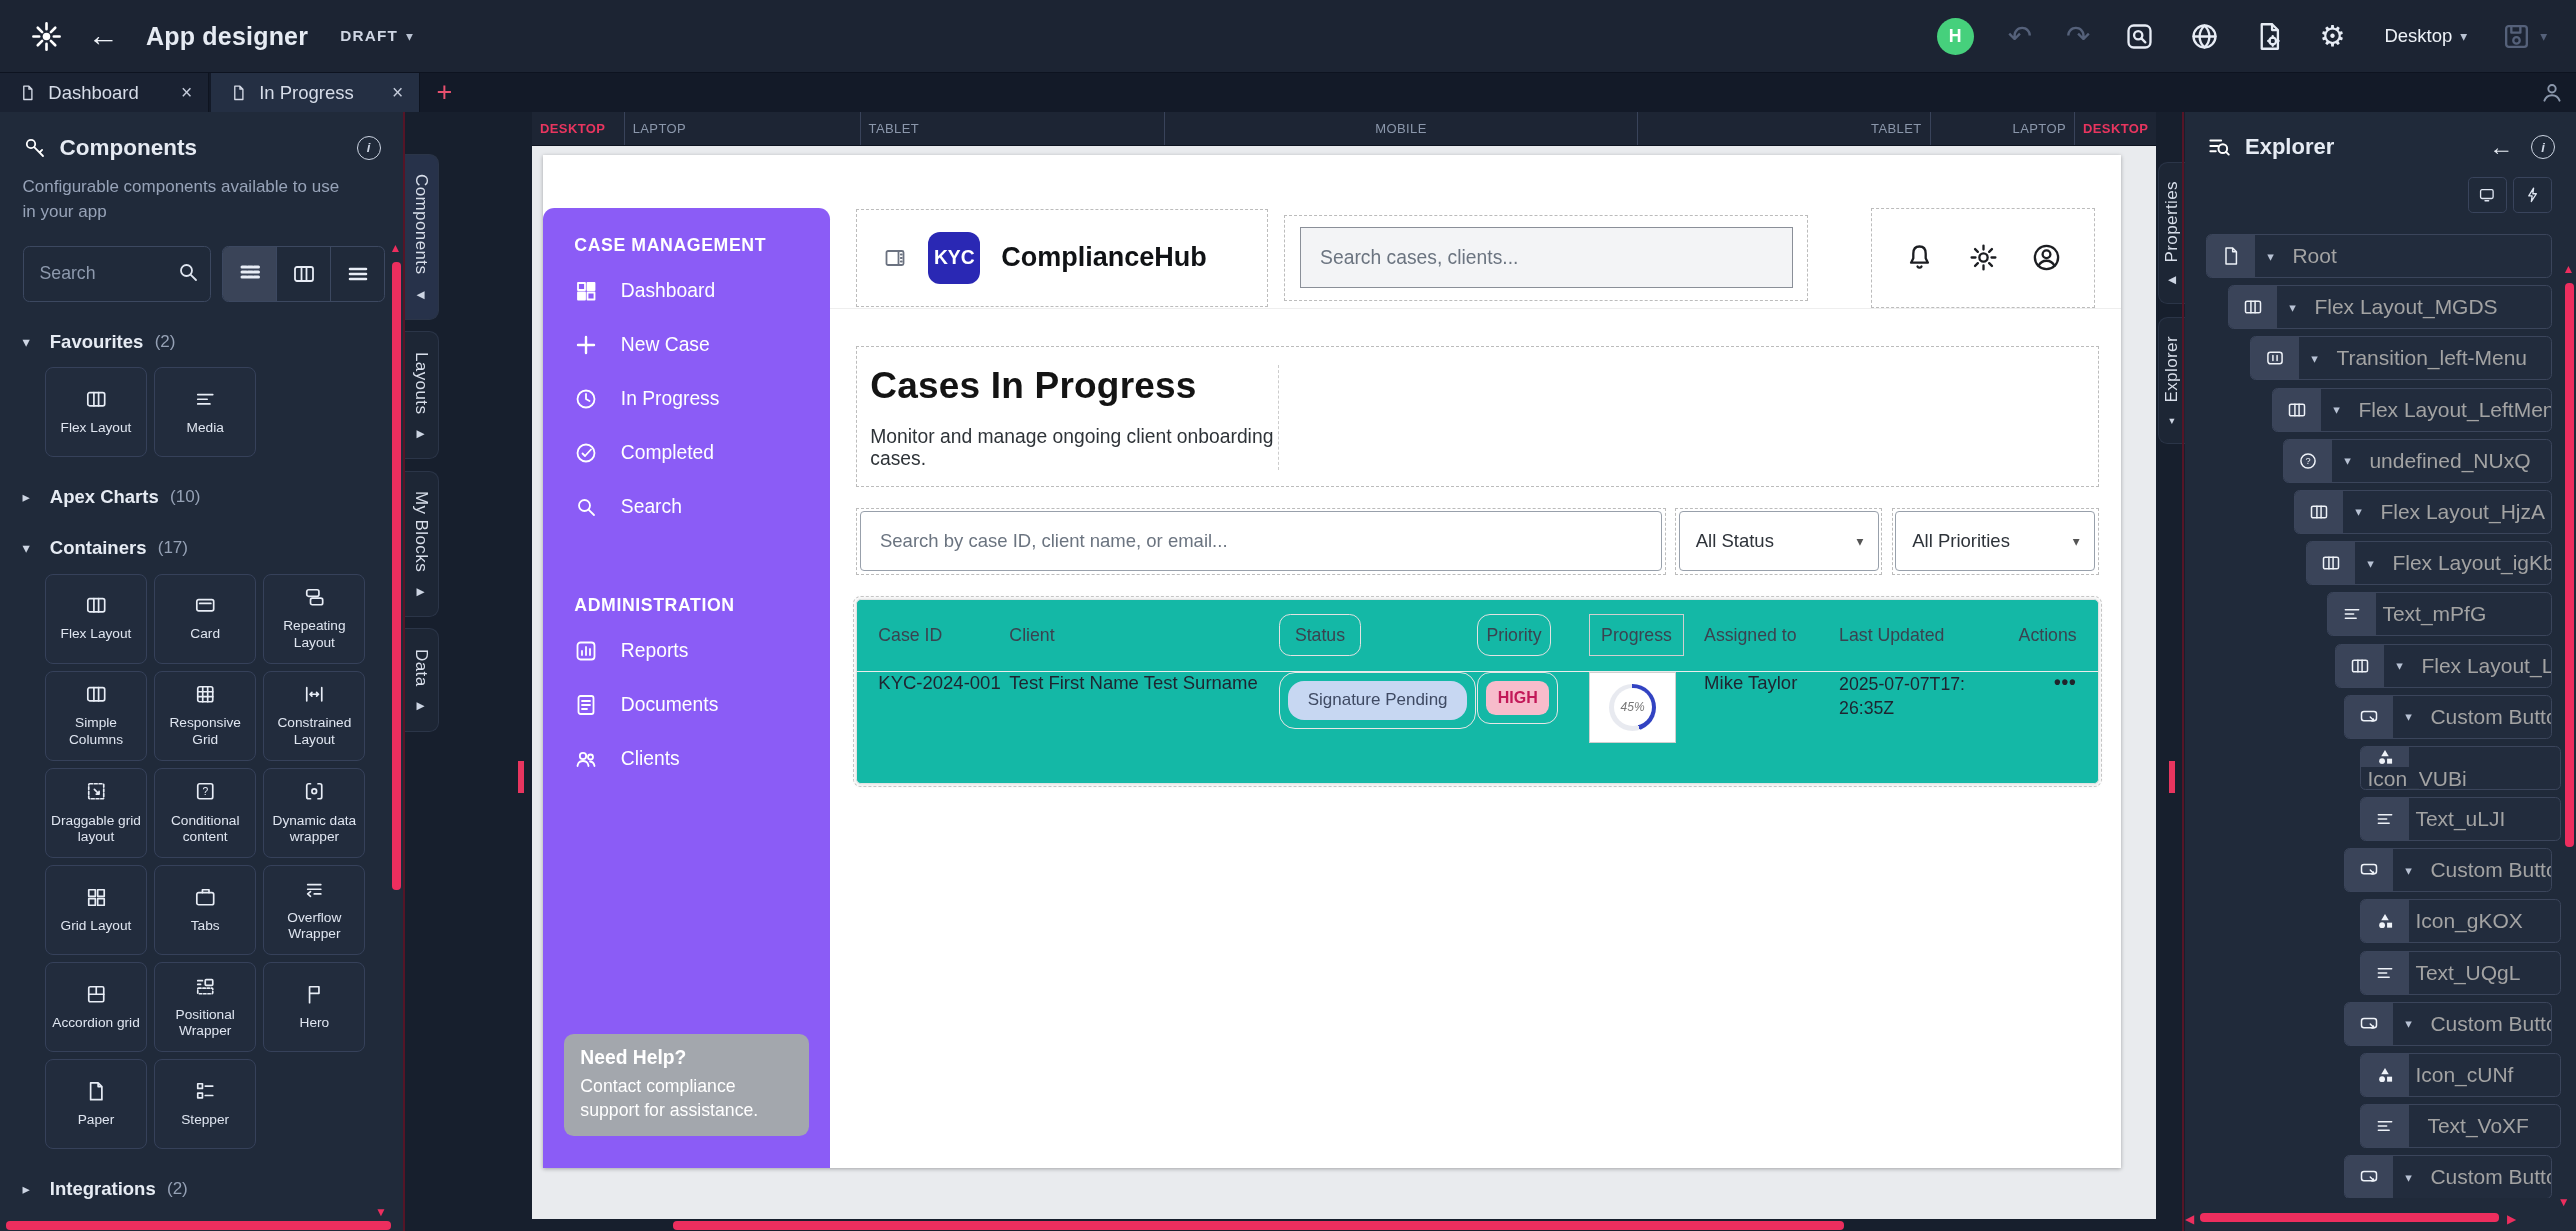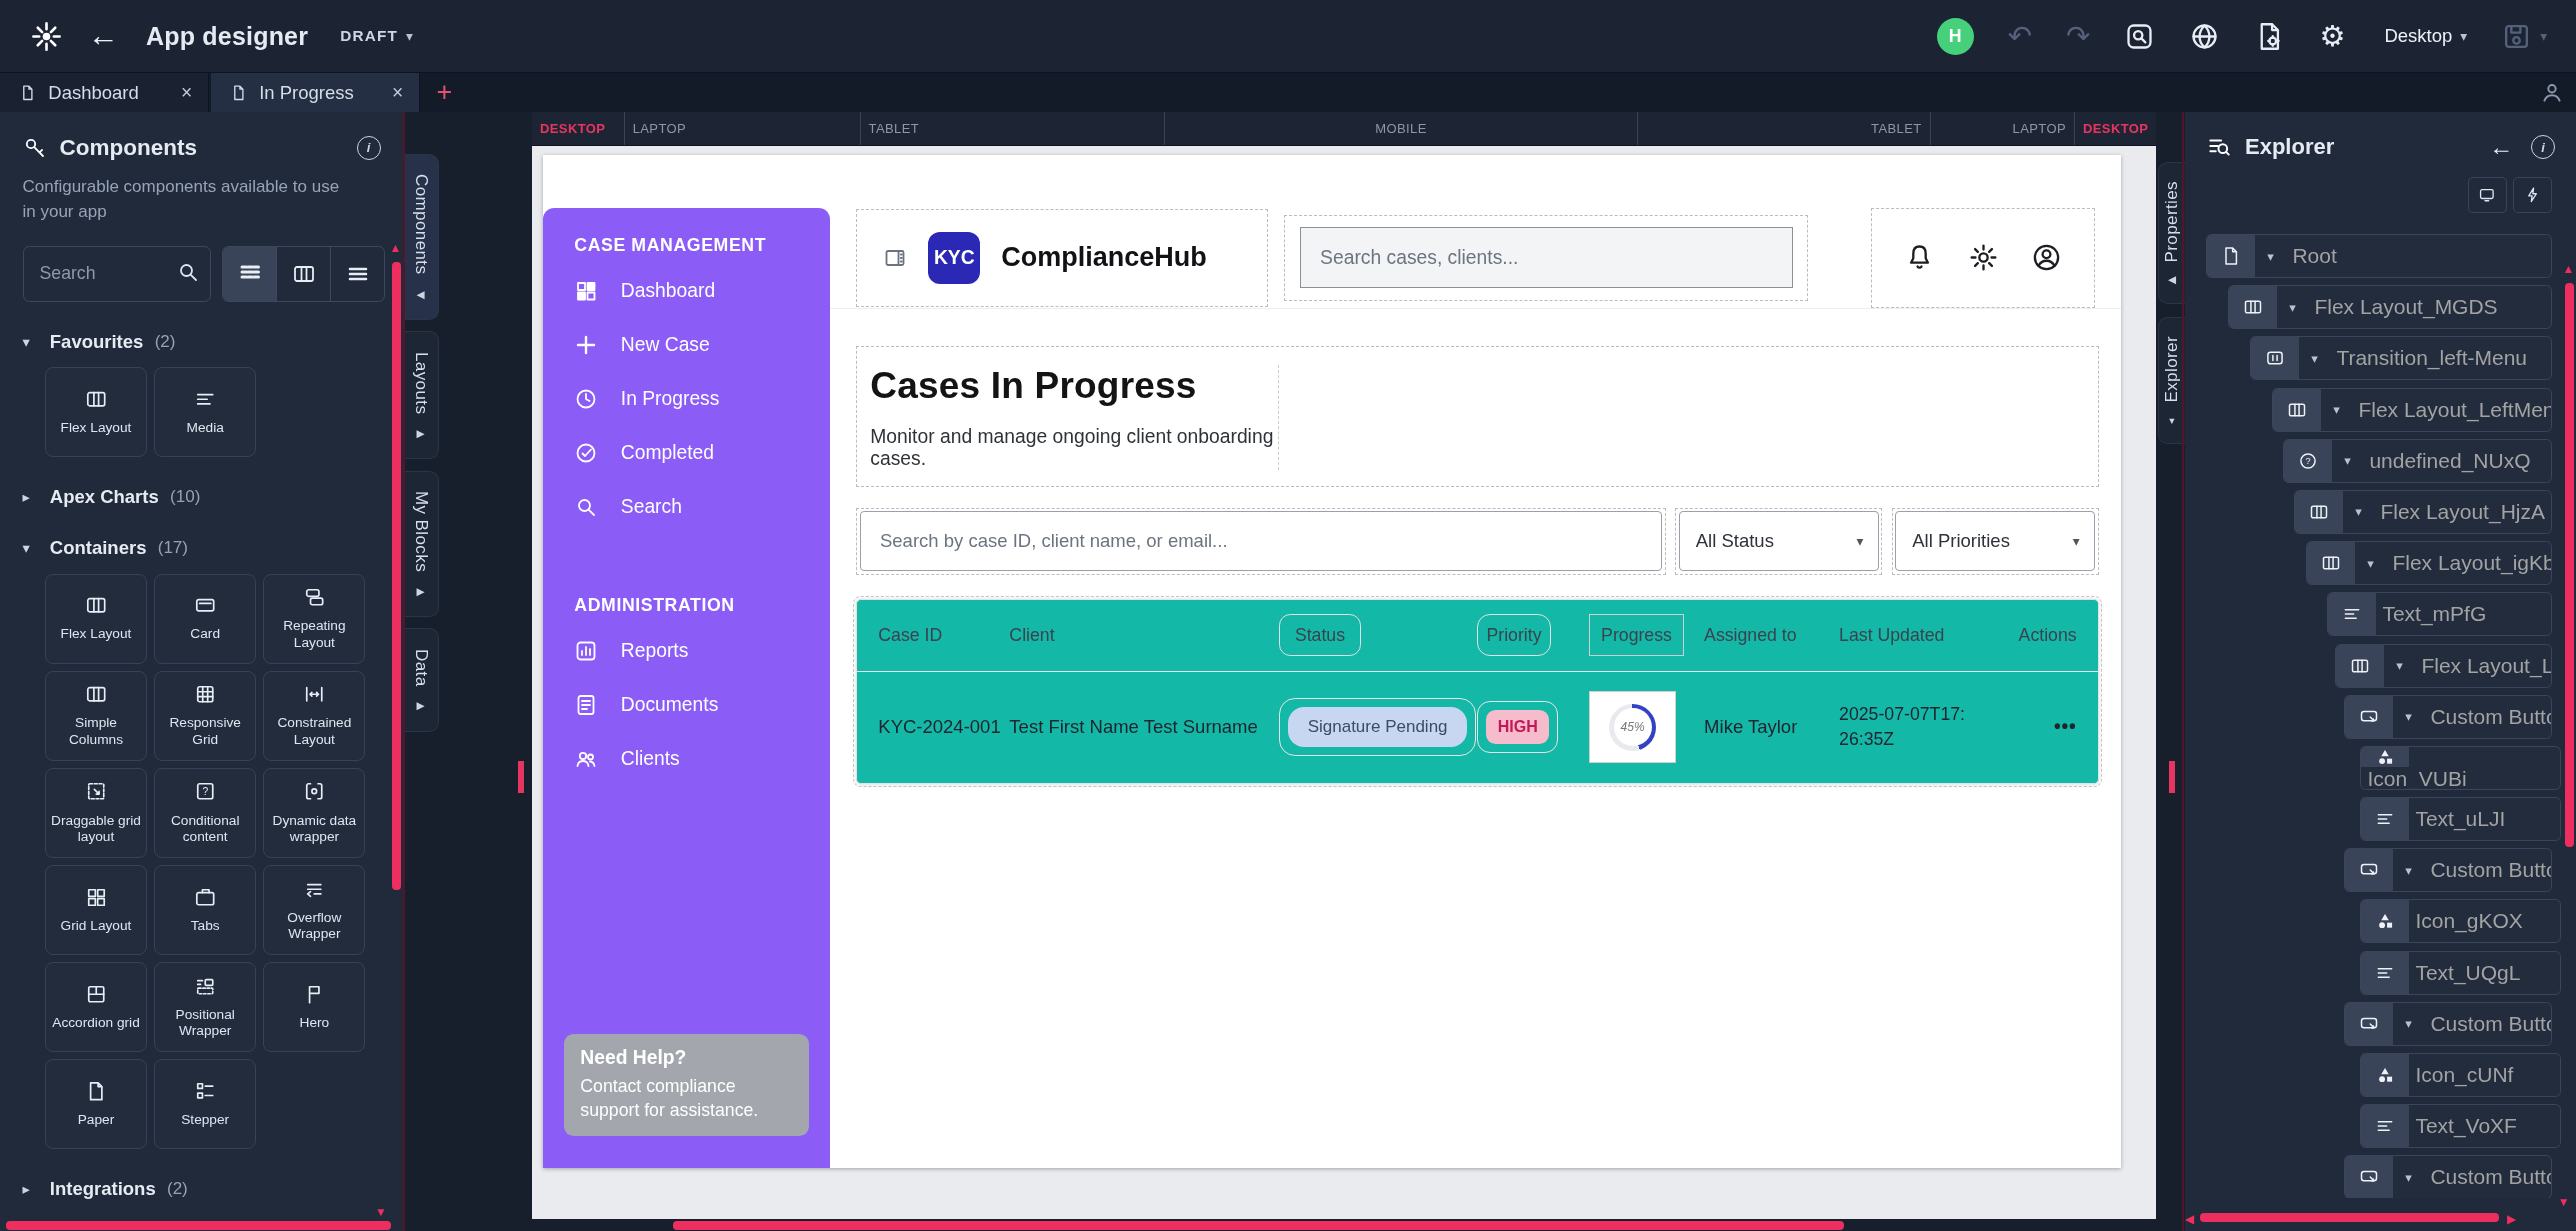--- a/index.html
+++ b/index.html
@@ -119,21 +119,21 @@
   .filters{margin:21px 22.5px 0 26px;display:flex;gap:9.7px}
   .f-wrap{padding:2.4px;box-sizing:border-box;display:flex}
   .f-grow{flex:1}
   .f-search{flex:1;height:60px;border:0.8px solid #98a0ab;border-radius:4px;font-size:18.5px;color:#49505c;padding:0 19.3px;outline:none;background:#fff;font-family:inherit;box-sizing:border-box;width:100%}
   .f-search::placeholder{color:#6b7480}
   .f-select{width:200px;height:60px;border:0.8px solid #98a0ab;border-radius:4px;background:#fff;display:flex;align-items:center;justify-content:space-between;padding:0 14.5px 0 16px;box-sizing:border-box;font-size:18.5px;color:#2e333a}
   .f-select .caret{color:#555;margin:0}
 
   .tablecard{margin:24px 22.5px 0 26px;background:#14b8a6;border:0.8px solid #e3e3e3;border-radius:4.8px;box-shadow:0 0.8px 4.8px rgba(0,0,0,.12);outline:0.8px dashed #c5c5c5;outline-offset:2.4px}
   .t-head{display:flex;align-items:center;height:71px;padding:0 21px;border-bottom:0.8px solid #ececec;color:#3a4350;font-size:17.7px}
-  .t-row{display:flex;align-items:center;min-height:111px;padding:0 21px;font-size:18.5px;color:#1f2430}
+  .t-row{display:flex;min-height:111px;padding:0 21px;font-size:18.5px;color:#1f2430}
   .c0{width:133px}.c1{width:274px}.c2{width:201px}.c3{width:113px}.c4{width:117px}.c5{width:137px}.c6{width:165px}.c7{width:76px;text-align:right}
   .hd-round{border:0.8px solid #e2e2e2;border-radius:11.3px;padding:9.7px 14.5px;display:inline-block}
   .hd-pill{border:0.8px solid #e2e2e2;border-radius:13px;padding:9.7px 8px;display:inline-block}
   .hd-box{border:0.8px solid #cfcfcf;padding:9.7px 11.3px;display:inline-block}
   .cellbox{border:0.8px solid #e6e6e6;border-radius:16px;padding:8px;display:inline-block}
   .badge-status{background:#c7d7f2;color:#3f4a63;border-radius:16px;padding:9.7px 19.3px;font-size:17px;display:inline-block;white-space:nowrap}
   .badge-high{background:#f7bccb;color:#c21858;border-radius:9.7px;padding:8px 11.3px;font-size:16px;font-weight:bold;display:inline-block}
   .ringbox{border:0.8px solid #d0d0d0;padding:11.3px 19.3px;display:inline-block;background:#fff}
   .ring{width:47px;height:47px;border-radius:50%;display:flex;align-items:center;justify-content:center}
   .ring-in{width:38px;height:38px;border-radius:50%;background:#fff;display:flex;align-items:center;justify-content:center;font-size:12px;color:#777;font-style:italic}
@@ -960,21 +960,21 @@
             <span class="ic ">
               <svg viewBox="0 0 24 24">
                 <path d="M12 3.5l4.5 7.5h-9z" fill="currentColor" stroke="none"></path>
                 <circle cx="8.5" cy="17" r="3.5" fill="currentColor" stroke="none"></circle>
                 <rect x="14.5" y="14" width="6" height="6" fill="currentColor" stroke="none"></rect>
               </svg>
             </span>
           </span>
           <span class="t-labelx">Icon_cUNf</span>
         </div>
-        <div class="t-rowx" style="margin-left: 175px; width: 201px;">
+        <div class="t-rowx" style="margin-left: 175px; width: 201px; gap: 12px;">
           <span class="t-chip">
             <span class="ic ">
               <svg viewBox="0 0 24 24">
                 <path d="M4 7h16M4 12h10M4 17h13"></path>
               </svg>
             </span>
           </span>
           <span class="t-labelx">Text_VoXF</span>
         </div>
         <div class="t-rowx" style="margin-left: 159px; width: 208px;">

